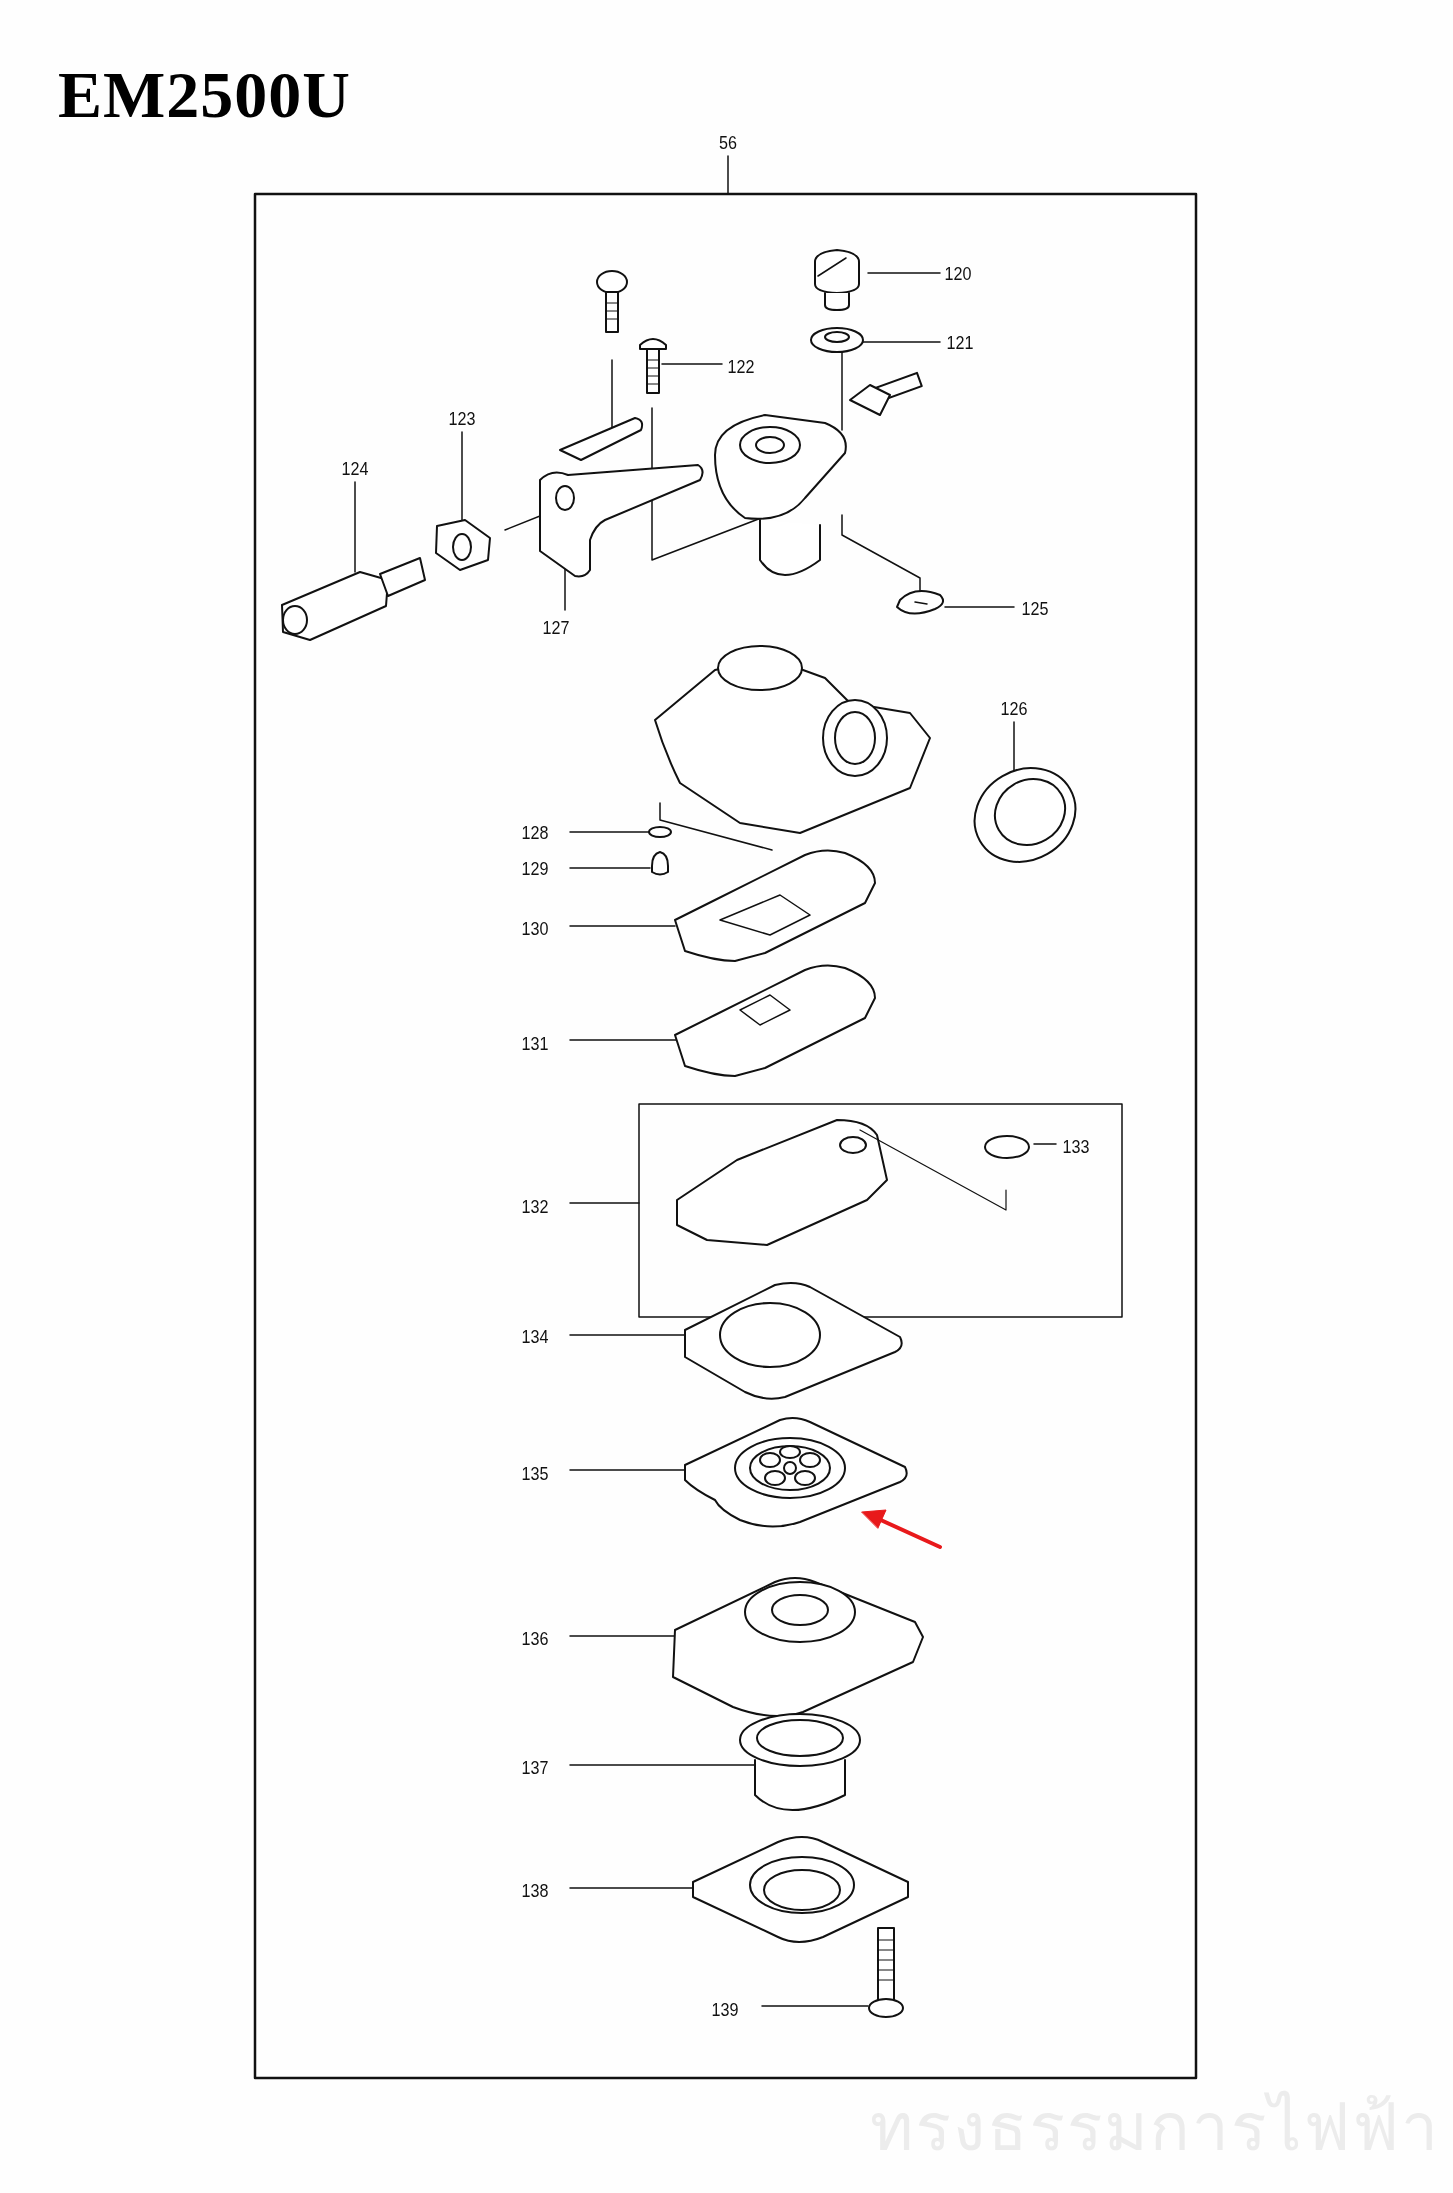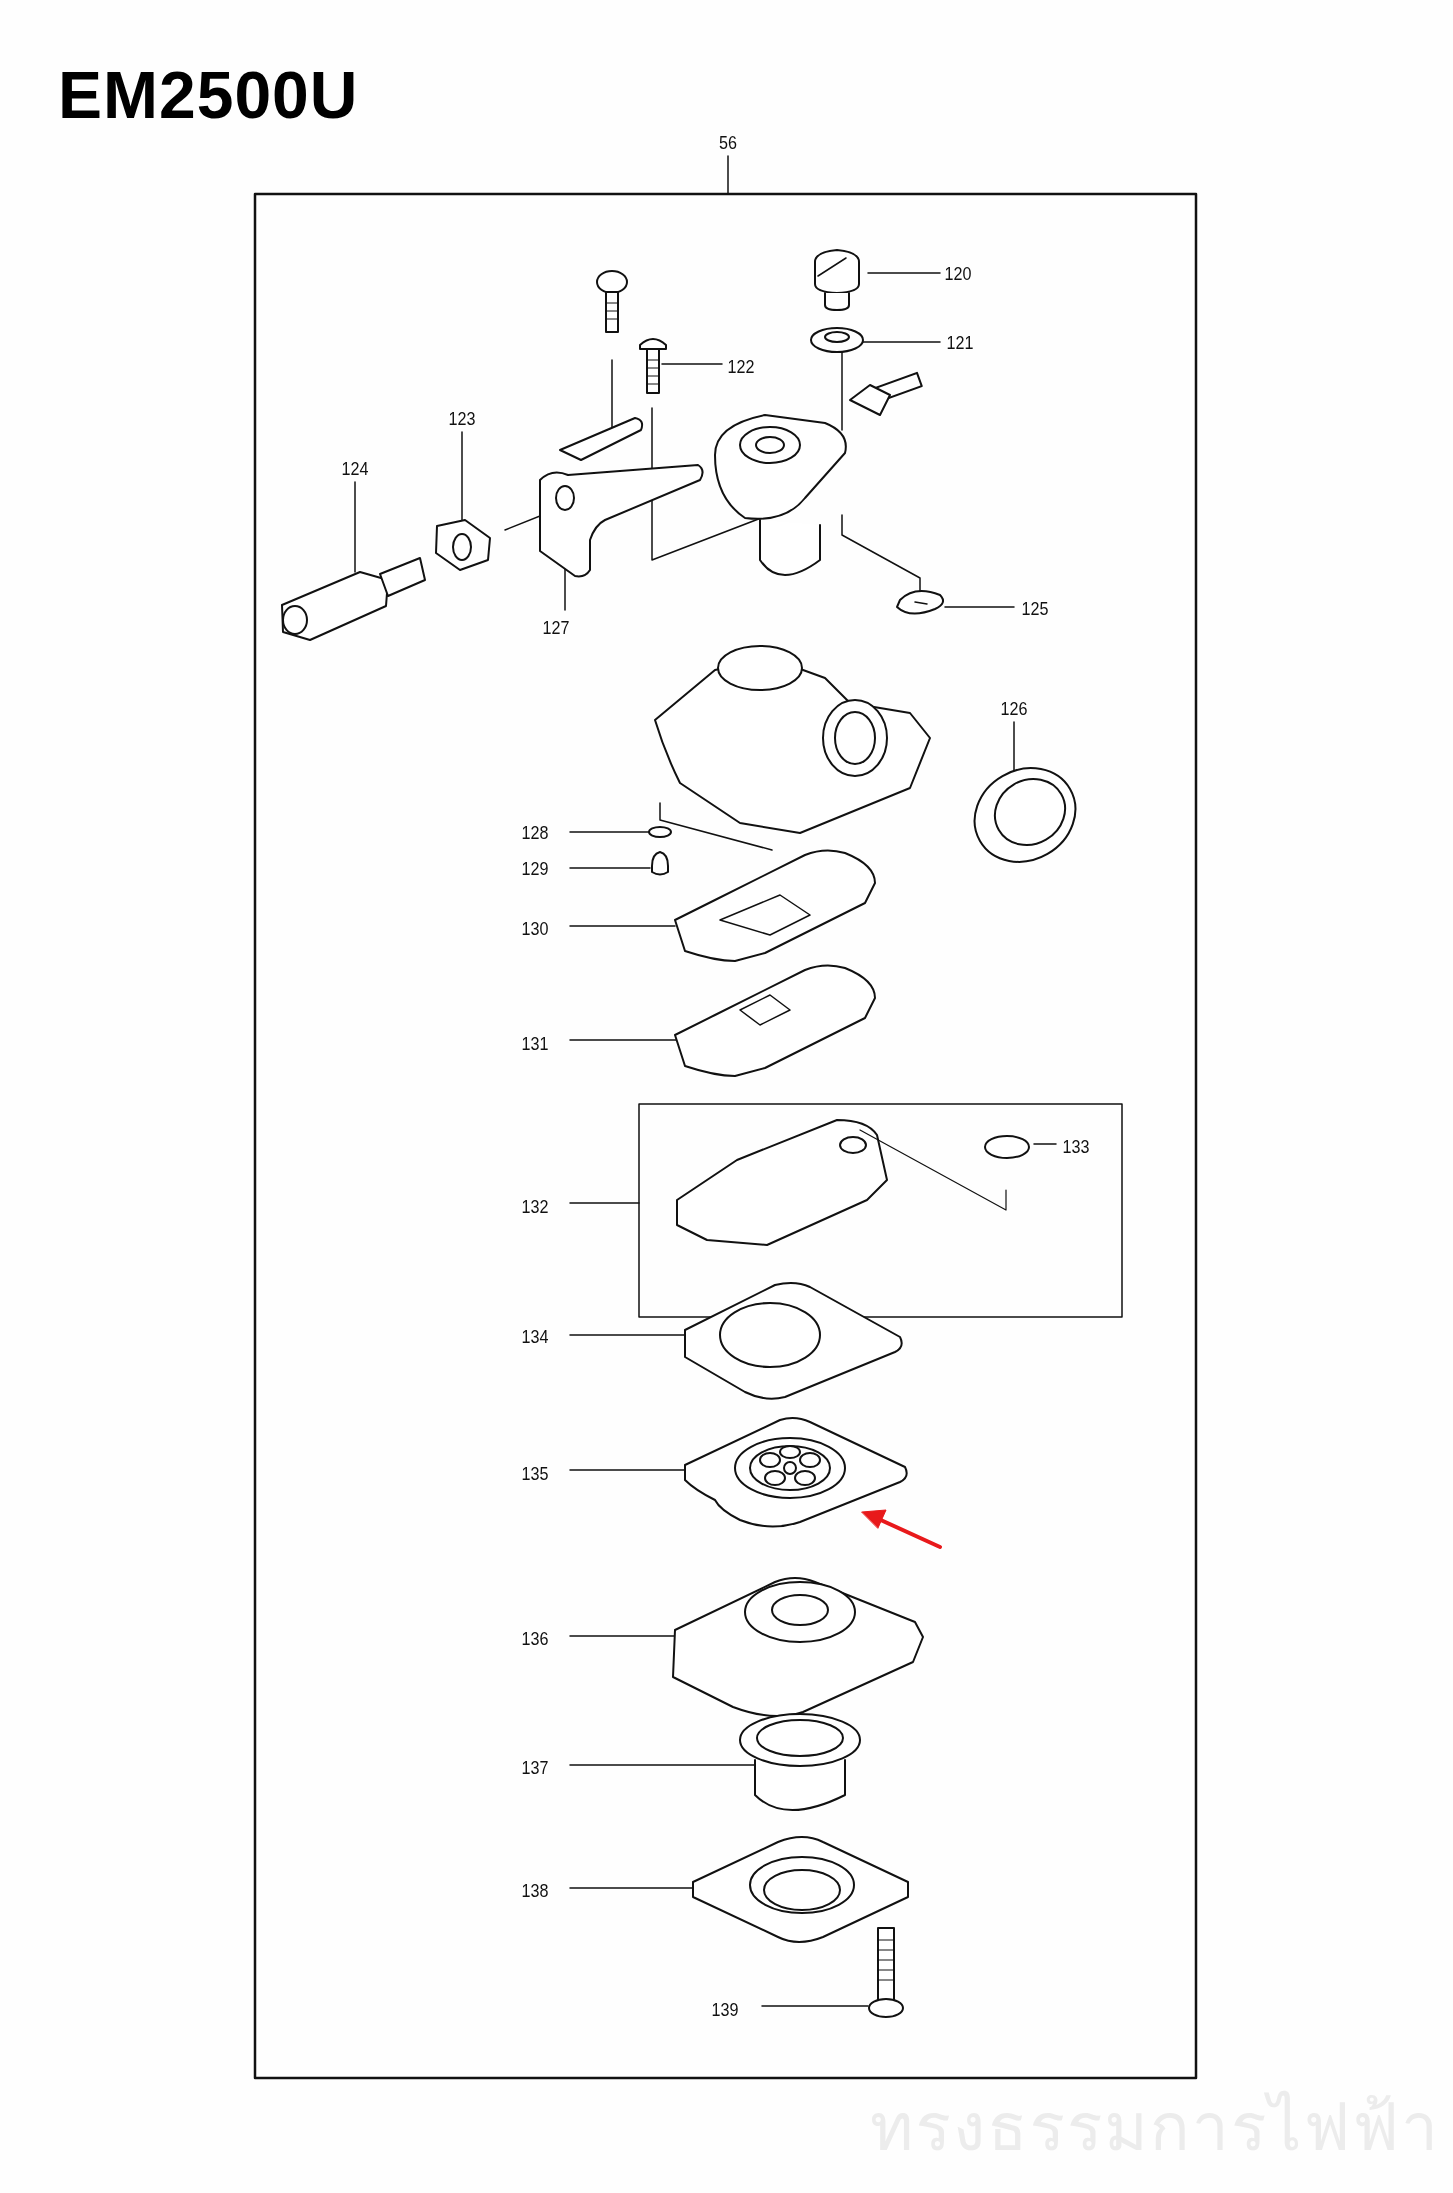--- a/index.html
+++ b/index.html
@@ -1,17 +1,17 @@
 <!DOCTYPE html>
 <html><head>
 <meta charset="utf-8">
 <style>
   html,body{margin:0;padding:0;background:#fefefe;}
   body{width:1453px;height:2193px;position:relative;overflow:hidden;font-family:"DejaVu Sans",sans-serif;}
-  .title{position:absolute;left:58px;top:62px;font-family:Liberation Sans, sans-serif;font-weight:bold;font-size:66px;letter-spacing:1px;color:#000;line-height:1;}
+  .title{position:absolute;left:58px;top:62px;font-family:Liberation Serif, serif;font-weight:bold;font-size:66px;letter-spacing:1px;color:#000;line-height:1;}
   .lbl{position:absolute;font-family:"Liberation Sans Narrow","Liberation Sans",sans-serif;font-size:19px;color:#111;transform:translate(-50%,-50%) scaleX(0.85);white-space:nowrap;line-height:1;}
   svg.diagram{position:absolute;left:0;top:0;}
   .watermark{position:absolute;left:870px;top:2095px;font-family:"DejaVu Sans",sans-serif;font-size:66px;color:#ececec;font-weight:300;letter-spacing:2px;line-height:1;}
 </style>
 </head>
 <body>
 
 <div class="title">EM2500U</div>
 
 <svg class="diagram" width="1453" height="2193" viewBox="0 0 1453 2193" fill="none" stroke="#111" stroke-width="2" stroke-linejoin="round" stroke-linecap="round">

